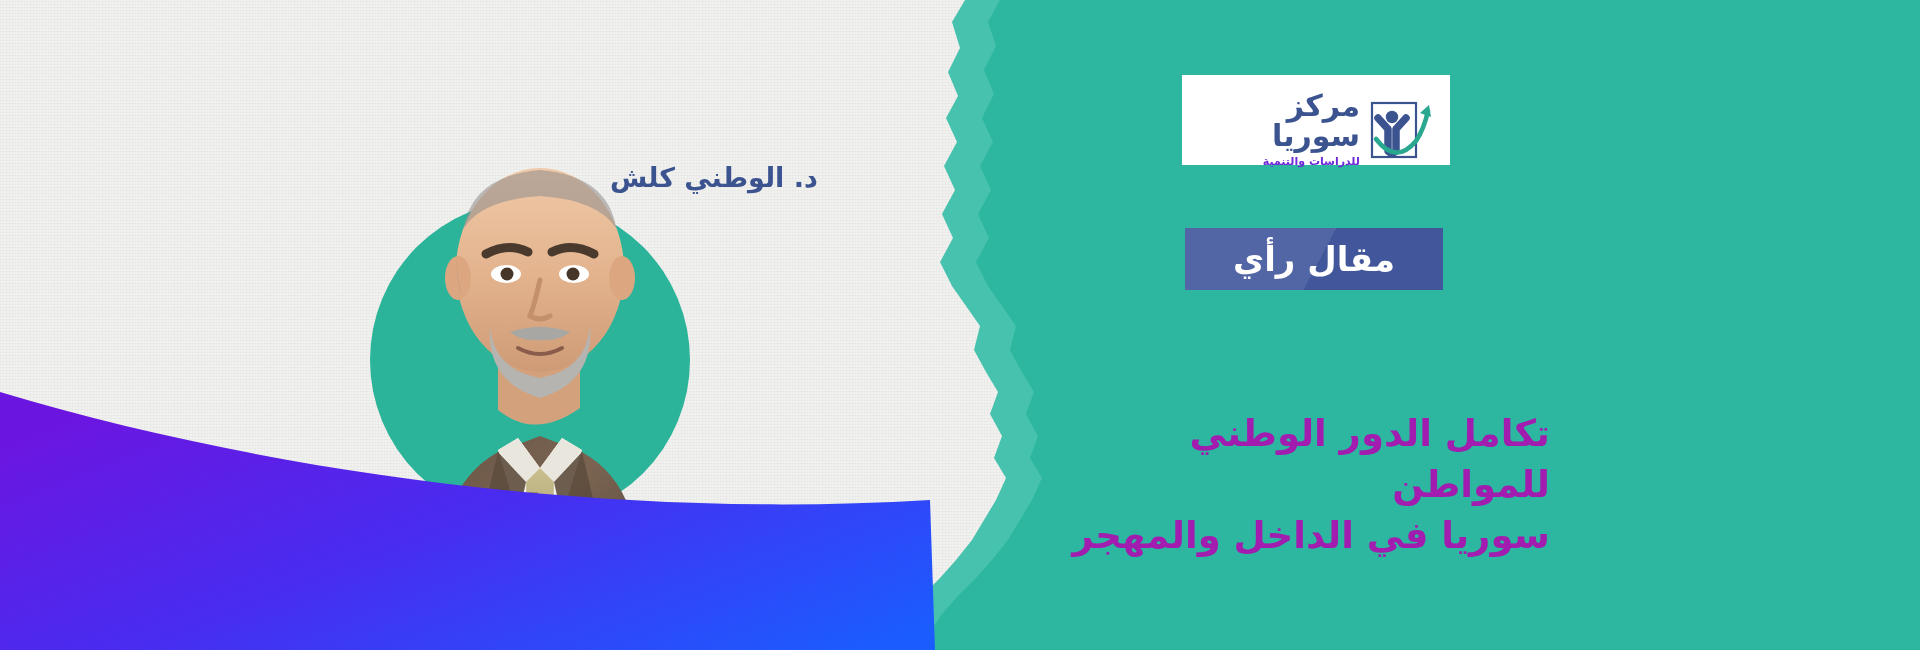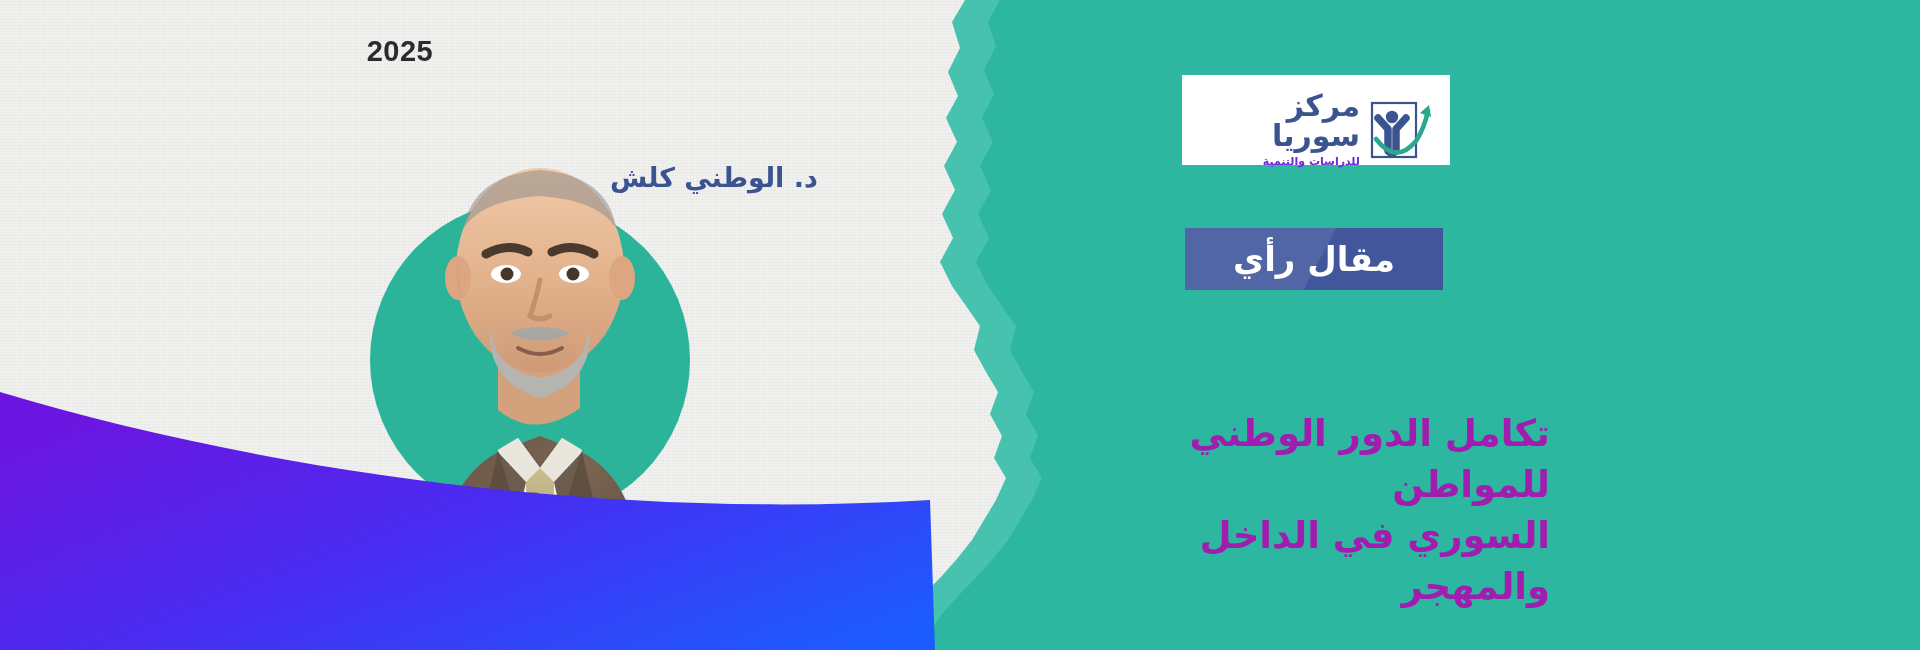--- a/index.html
+++ b/index.html
@@ -224,21 +224,20 @@
       <linearGradient id="waveg" x1="0" y1="0.2" x2="1" y2="0.9">
         <stop offset="0%" stop-color="#6B16E0"></stop>
         <stop offset="45%" stop-color="#4A2BF0"></stop>
         <stop offset="100%" stop-color="#1B5CFF"></stop>
       </linearGradient>
     </defs>
     <path d="M0,392 C260,470 600,520 930,500 L935,650 L0,650 Z" fill="url(#waveg)"></path>
   </svg>
 
   <div class="datebox">
-    <div class="date-year">2025</div>
   </div>
 
   <div class="author">د. الوطني كلش</div>
 
   <div class="logo-card">
     <div class="logo-mark">
       <svg viewBox="0 0 74 72">
         <rect x="6" y="10" width="44" height="54" fill="none" stroke="#3B5490" stroke-width="2.2"></rect>
         <circle cx="26" cy="24" r="6.2" fill="#3B5490"></circle>
         <path d="M12,25 L22,36 L22,58 Q26,62 30,58 L30,36 L40,25" stroke="#3B5490" stroke-width="7.5" fill="none" stroke-linecap="round" stroke-linejoin="round"></path>
@@ -251,16 +250,16 @@
       <span class="l2">للدراسات والتنمية</span>
     </div>
   </div>
 
   <div class="badge">
     <span>مقال رأي</span>
   </div>
 
   <div class="headline">
     <span class="ln">تكامل الدور الوطني للمواطن</span>
-    <span class="ln">السوري في الداخل والمهجر</span>
+    <span class="ln">سوريا في الداخل والمهجر</span>
   </div>
 
 </div>
 
 </body></html>

